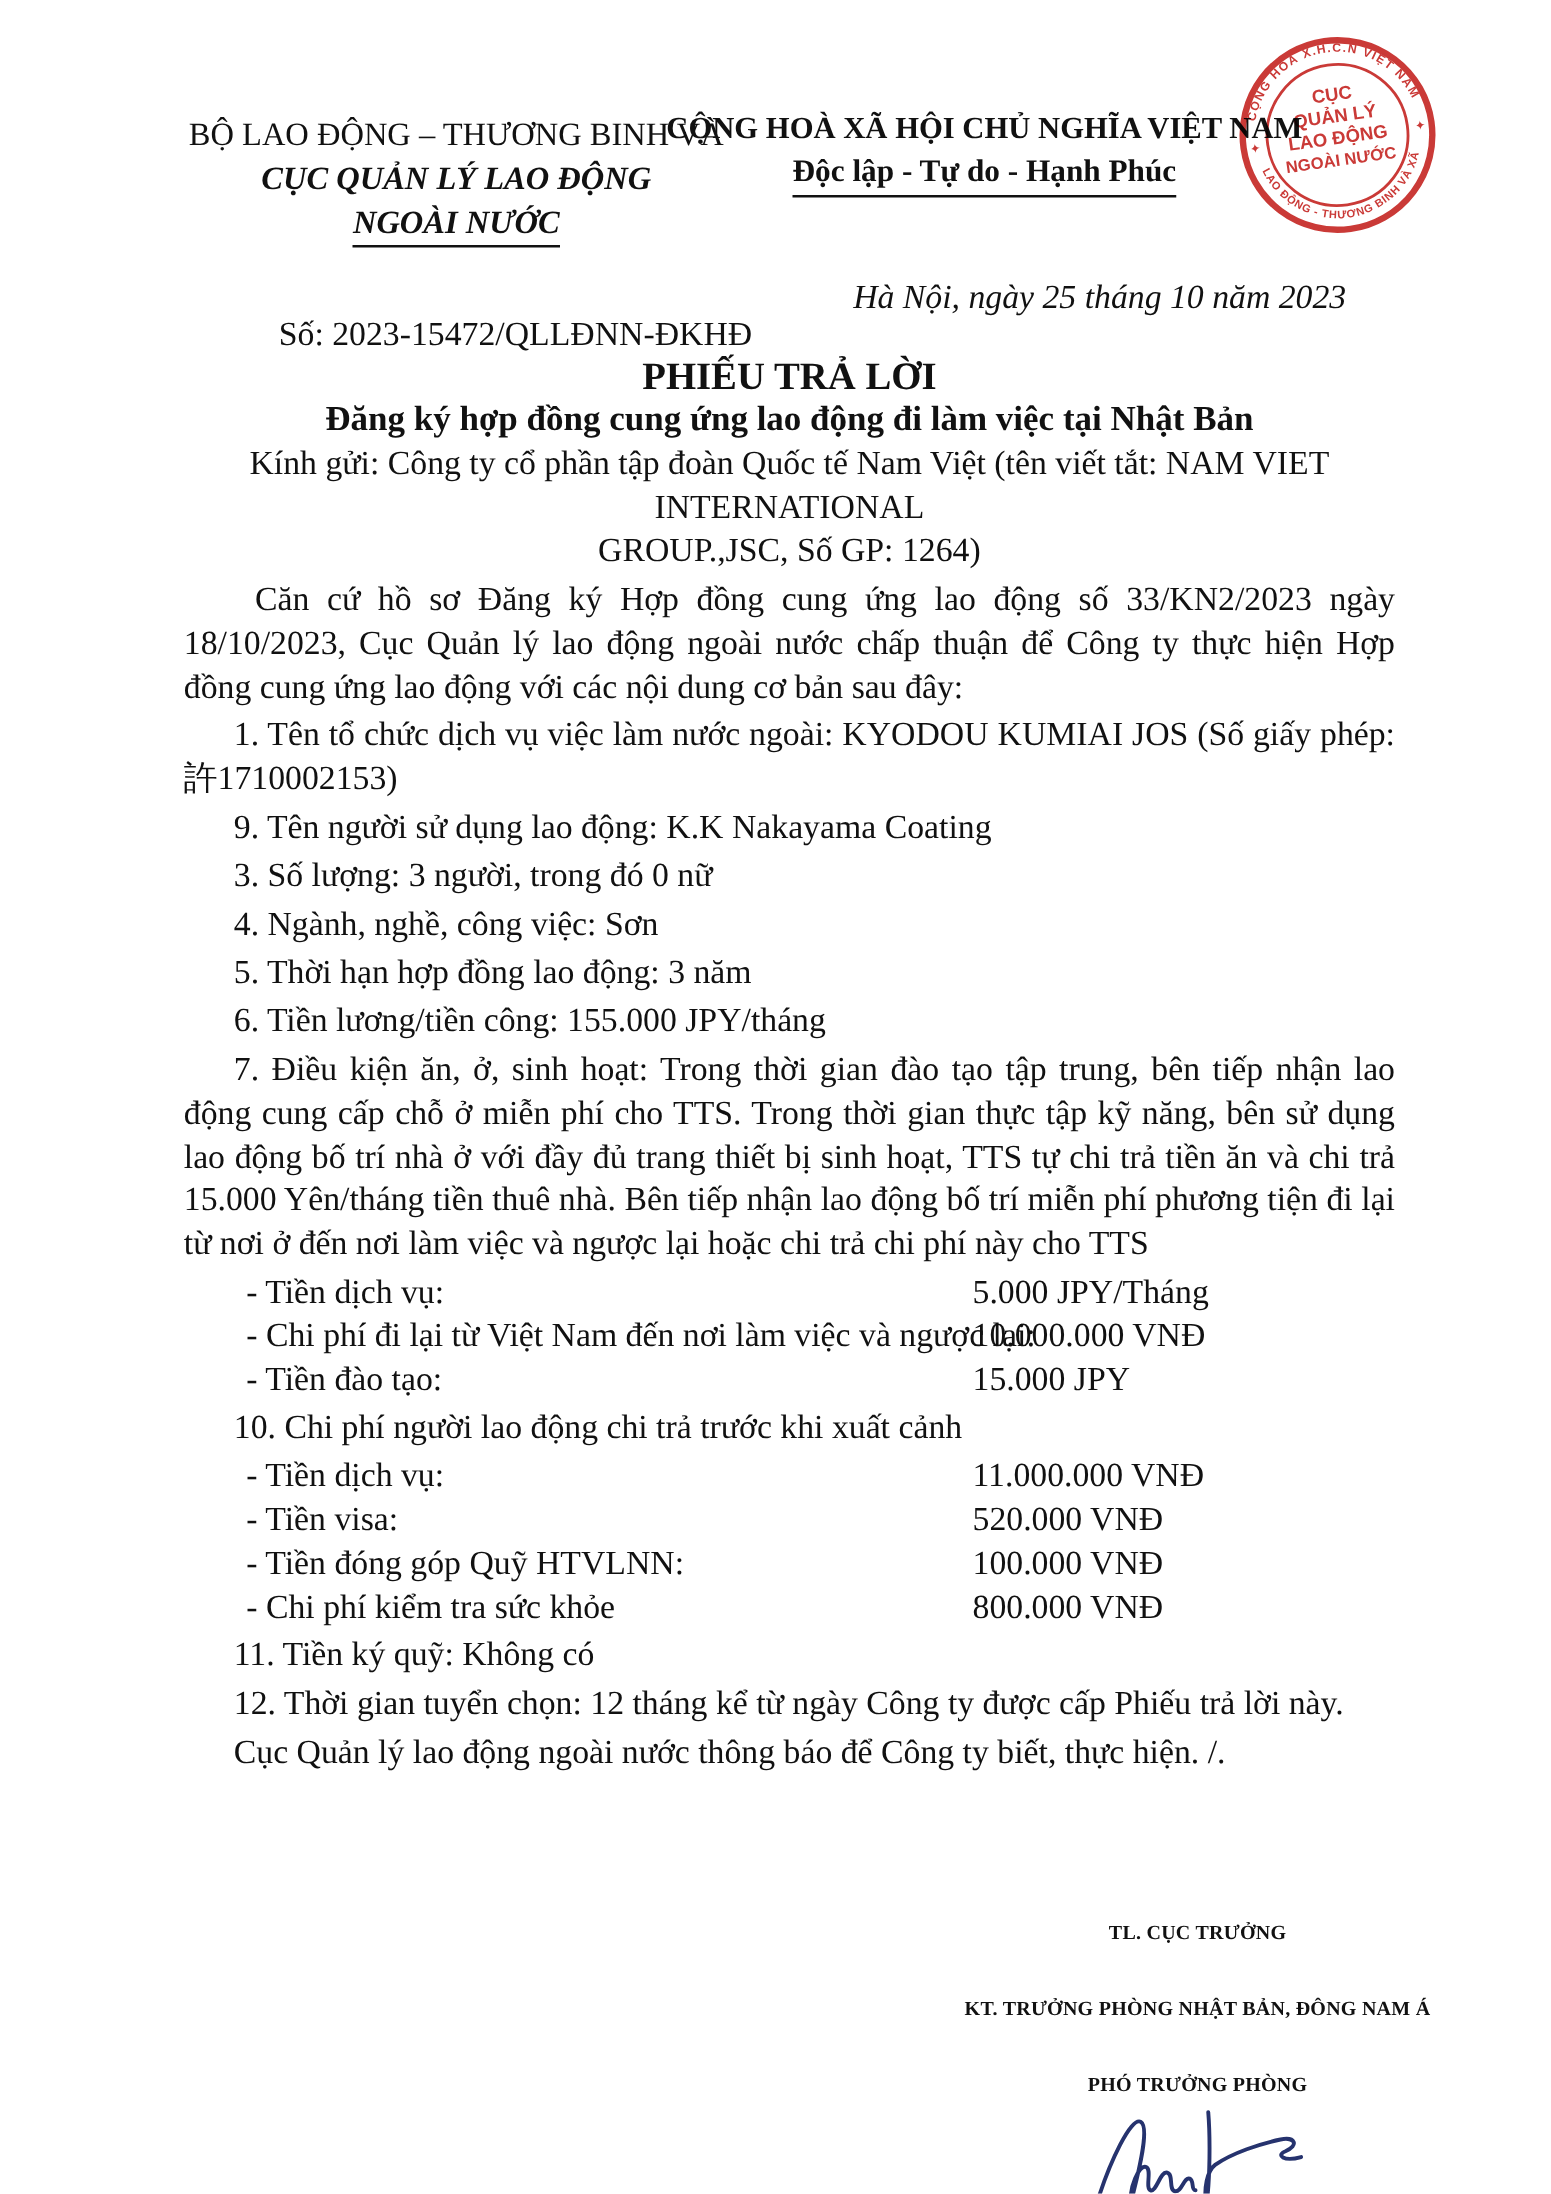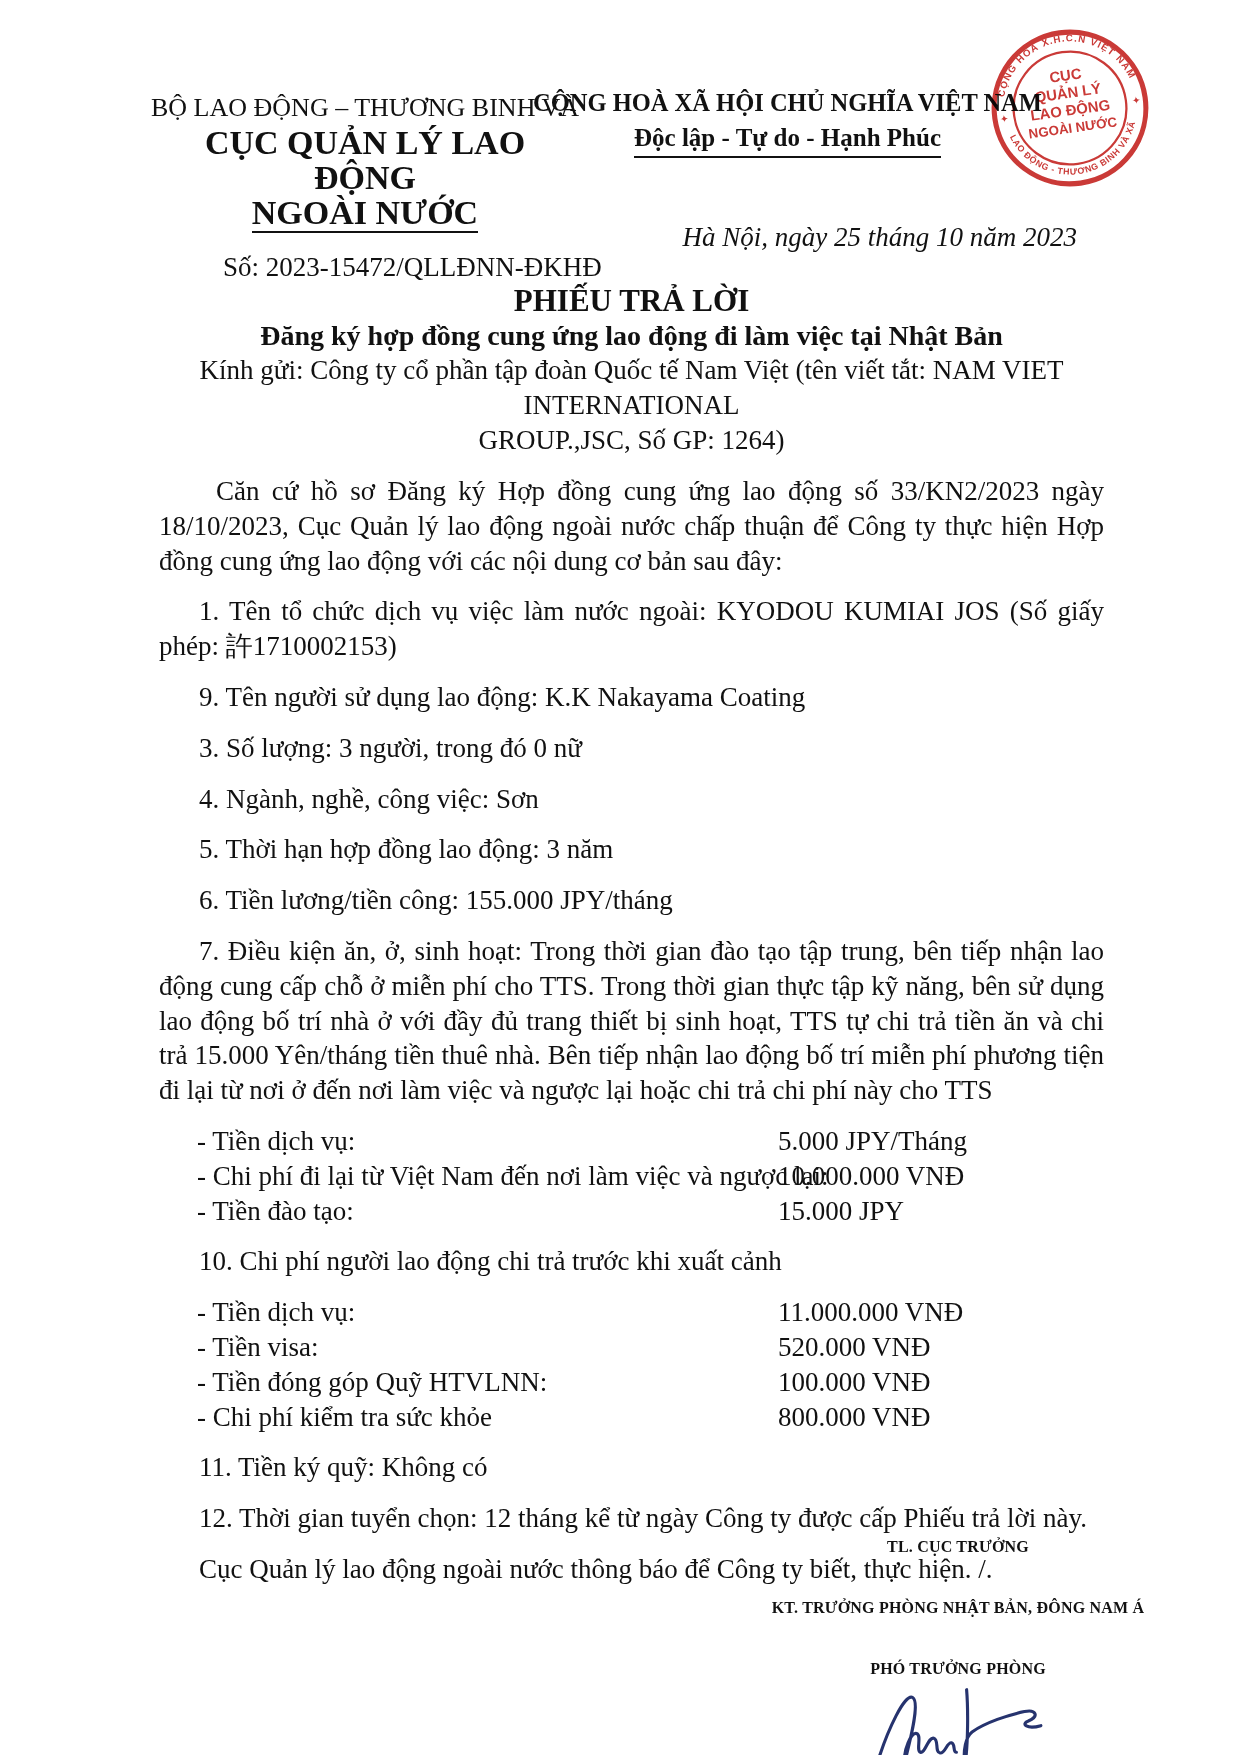--- a/index.html
+++ b/index.html
@@ -3,38 +3,38 @@
 <meta charset="utf-8">
 <style>
   html,body{margin:0;padding:0;background:#ffffff;}
   .page{position:relative;width:1241px;height:1755px;background:#ffffff;overflow:hidden;
         font-family:"Liberation Serif","DejaVu Serif",serif;color:#111;}
   .b{font-weight:bold;}
   .u{border-bottom:2.5px solid #111;padding-bottom:1px;display:inline-block;}
 
   .hdr-left{position:absolute;left:150px;top:90px;width:430px;text-align:center;
             font-size:26px;line-height:35px;}
-  .hdr-left .b{font-size:34px;}
+  .hdr-left .b{font-size:26px;font-style:italic;}
   .hdr-right{position:absolute;left:530px;top:85px;width:515px;text-align:center;line-height:35px;}
   .hdr-right .l1{font-size:24.5px;font-weight:bold;}
   .hdr-right .l2{font-size:25px;font-weight:bold;}
 
   .date-line{position:absolute;left:530px;top:220px;width:547px;text-align:right;
              font-style:italic;font-size:27px;line-height:35px;}
   .doc-number{position:absolute;left:223px;top:250px;font-size:27px;line-height:35px;}
 
   .stamp{position:absolute;left:988px;top:26px;width:164px;height:164px;
          transform:rotate(-8deg);opacity:0.9;mix-blend-mode:multiply;}
   .stamp svg{display:block;}
 
   .body{position:absolute;left:143px;top:283px;width:977px;font-size:27px;line-height:34.8px;}
   .title{font-size:31px;font-weight:bold;text-align:center;line-height:35px;}
   .subtitle{font-size:28px;font-weight:bold;text-align:center;line-height:35px;}
   .sal{text-align:center;line-height:35px;}
-  .body p{margin:16px;}
+  .body p{margin:4px;}
   .just{text-align:justify;}
   .ind57{text-indent:57px;}
   .ind40{text-indent:40px;}
   .fee-row{position:relative;padding-left:54px;}
   .fee-value{position:absolute;left:635px;top:0;}
 
   .sig-block{position:absolute;left:700px;top:1496px;width:516px;text-align:center;}
   .sig-caps{font-size:16px;font-weight:bold;line-height:21px;letter-spacing:0.2px;margin-top:40px;}
   .sig-scrawl{display:block;margin:6px auto 0;}
   .sig-name{font-size:20px;font-weight:bold;line-height:23px;margin-top:2px;}

